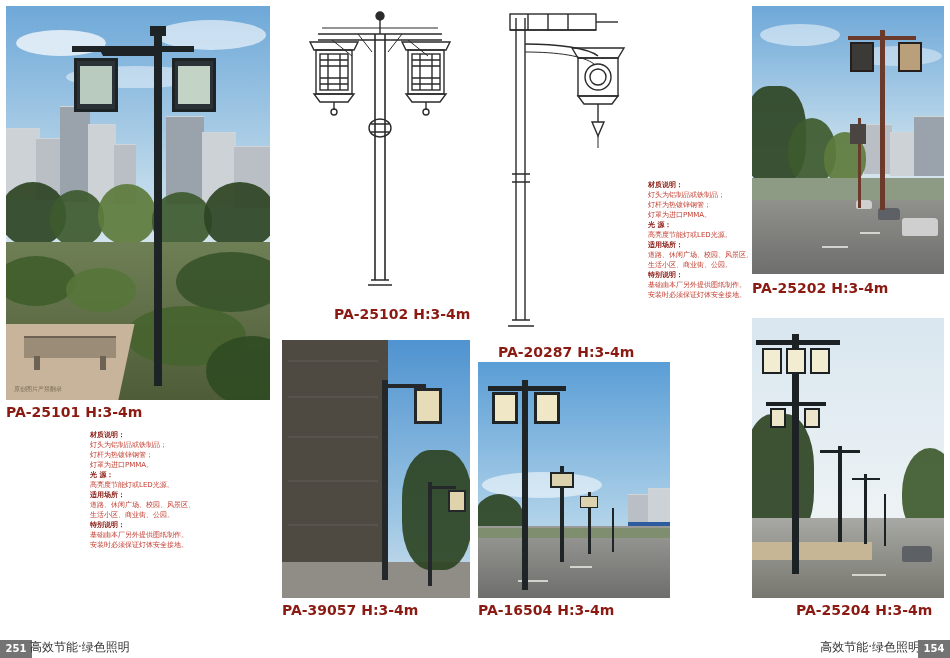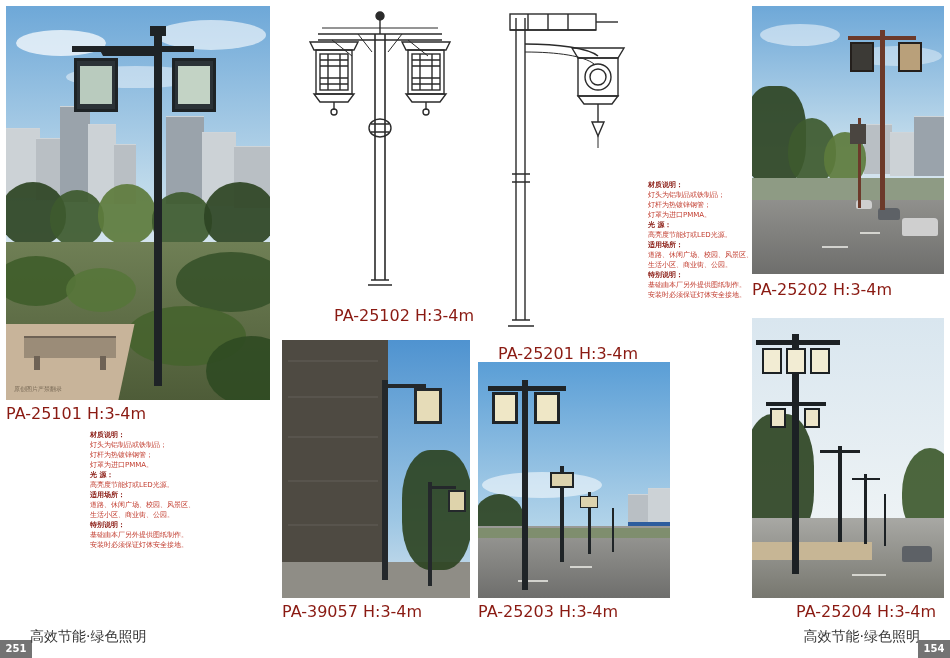--- a/index.html
+++ b/index.html
@@ -99,22 +99,22 @@
   .drawing {
     position: absolute;
     background: #ffffff;
   }
   .drawing svg { display: block; }
 
   
   .caption {
     position: absolute;
     color: #8a1a12;
-    font-size: 16px;
-    font-weight: normal;
+    font-size: 14px;
+    font-weight: bold;
     white-space: nowrap;
     font-family: "DejaVu Sans", "Liberation Sans", sans-serif;
   }
 
   
   .spec {
     position: absolute;
     font-size: 7px;
     line-height: 10px;
     color: #b01a10;
@@ -140,22 +140,22 @@
     color: #fff;
     font-size: 10px;
     font-weight: bold;
     text-align: center;
     line-height: 18px;
   }
   .pg.left { left: 0; }
   .pg.right { right: 0; }
   .foot-txt {
     position: absolute;
-    bottom: 12px;
-    font-size: 14px;
+    bottom: 2px;
+    font-size: 12px;
     color: #333;
     white-space: nowrap;
   }
   .foot-txt.left { left: 30px; }
   .foot-txt.right { right: 30px; }
 
   .wm {
     position: absolute;
     font-size: 6px;
     color: #6b5d4a;
@@ -290,21 +290,21 @@
         <ellipse cx="100" cy="73" rx="13" ry="13"></ellipse>
         <ellipse cx="100" cy="73" rx="8" ry="8"></ellipse>
         <path d="M80 92 L120 92 L114 100 L86 100 Z"></path>
         <path d="M100 100 L100 118"></path>
         <path d="M94 118 L106 118 L100 132 Z"></path>
 
         <path d="M100 132 L100 144" stroke-width="1"></path>
       </g>
     </svg>
   </div>
-  <div class="caption" style="left:498px; top:344px;">PA-25201 H:3-4m</div>
+  <div class="caption" style="left:498px; top:344px;">PA-20287 H:3-4m</div>
 
   <div class="spec" style="left:648px; top:180px;">
     <div class="hd">材质说明：</div>
     <div class="ln">灯头为铝制品或铁制品；</div>
     <div class="ln">灯杆为热镀锌钢管；</div>
     <div class="ln">灯罩为进口PMMA。</div>
     <div class="hd">光  源：</div>
     <div class="ln">高亮度节能灯或LED光源。</div>
     <div class="hd">适用场所：</div>
     <div class="ln">道路、休闲广场、校园、风景区、</div>
@@ -379,21 +379,21 @@
     <div style="position:absolute;left:10px;top:24px;width:78px;height:5px;background:#1f2427;"></div>
     <div style="position:absolute;left:14px;top:30px;width:26px;height:32px;background:#efe7c6;border:3px solid #1f2427;"></div>
     <div style="position:absolute;left:56px;top:30px;width:26px;height:32px;background:#efe7c6;border:3px solid #1f2427;"></div>
 
     <div style="position:absolute;left:82px;top:104px;width:4px;height:96px;background:#1f2427;"></div>
     <div style="position:absolute;left:72px;top:110px;width:24px;height:16px;background:#dcd3ae;border:2px solid #1f2427;"></div>
     <div style="position:absolute;left:110px;top:130px;width:3px;height:62px;background:#1f2427;"></div>
     <div style="position:absolute;left:102px;top:134px;width:18px;height:12px;background:#dcd3ae;border:1px solid #1f2427;"></div>
     <div style="position:absolute;left:134px;top:146px;width:2px;height:44px;background:#1f2427;"></div>
   </div>
-  <div class="caption" style="left:478px; top:602px;">PA-25203 H:3-4m</div>
+  <div class="caption" style="left:478px; top:602px;">PA-16504 H:3-4m</div>
 
   <div class="photo" style="left:752px; top:318px; width:192px; height:280px;">
     <div class="sky" style="height:210px;background:linear-gradient(#d9e6ef,#eef3f5);"></div>
     <div class="tree d" style="left:-8px;top:96px;width:70px;height:130px;border-radius:40%;"></div>
     <div class="tree" style="left:150px;top:130px;width:56px;height:90px;"></div>
     <div class="road" style="height:80px;background:linear-gradient(#a8a8a4,#77776f);"></div>
     <div style="position:absolute;left:0;top:224px;width:120px;height:18px;background:#c7b695;"></div>
     <div class="lane" style="left:100px;bottom:22px;width:34px;"></div>
     <div class="car dk" style="left:150px;top:228px;width:30px;height:16px;"></div>
 

